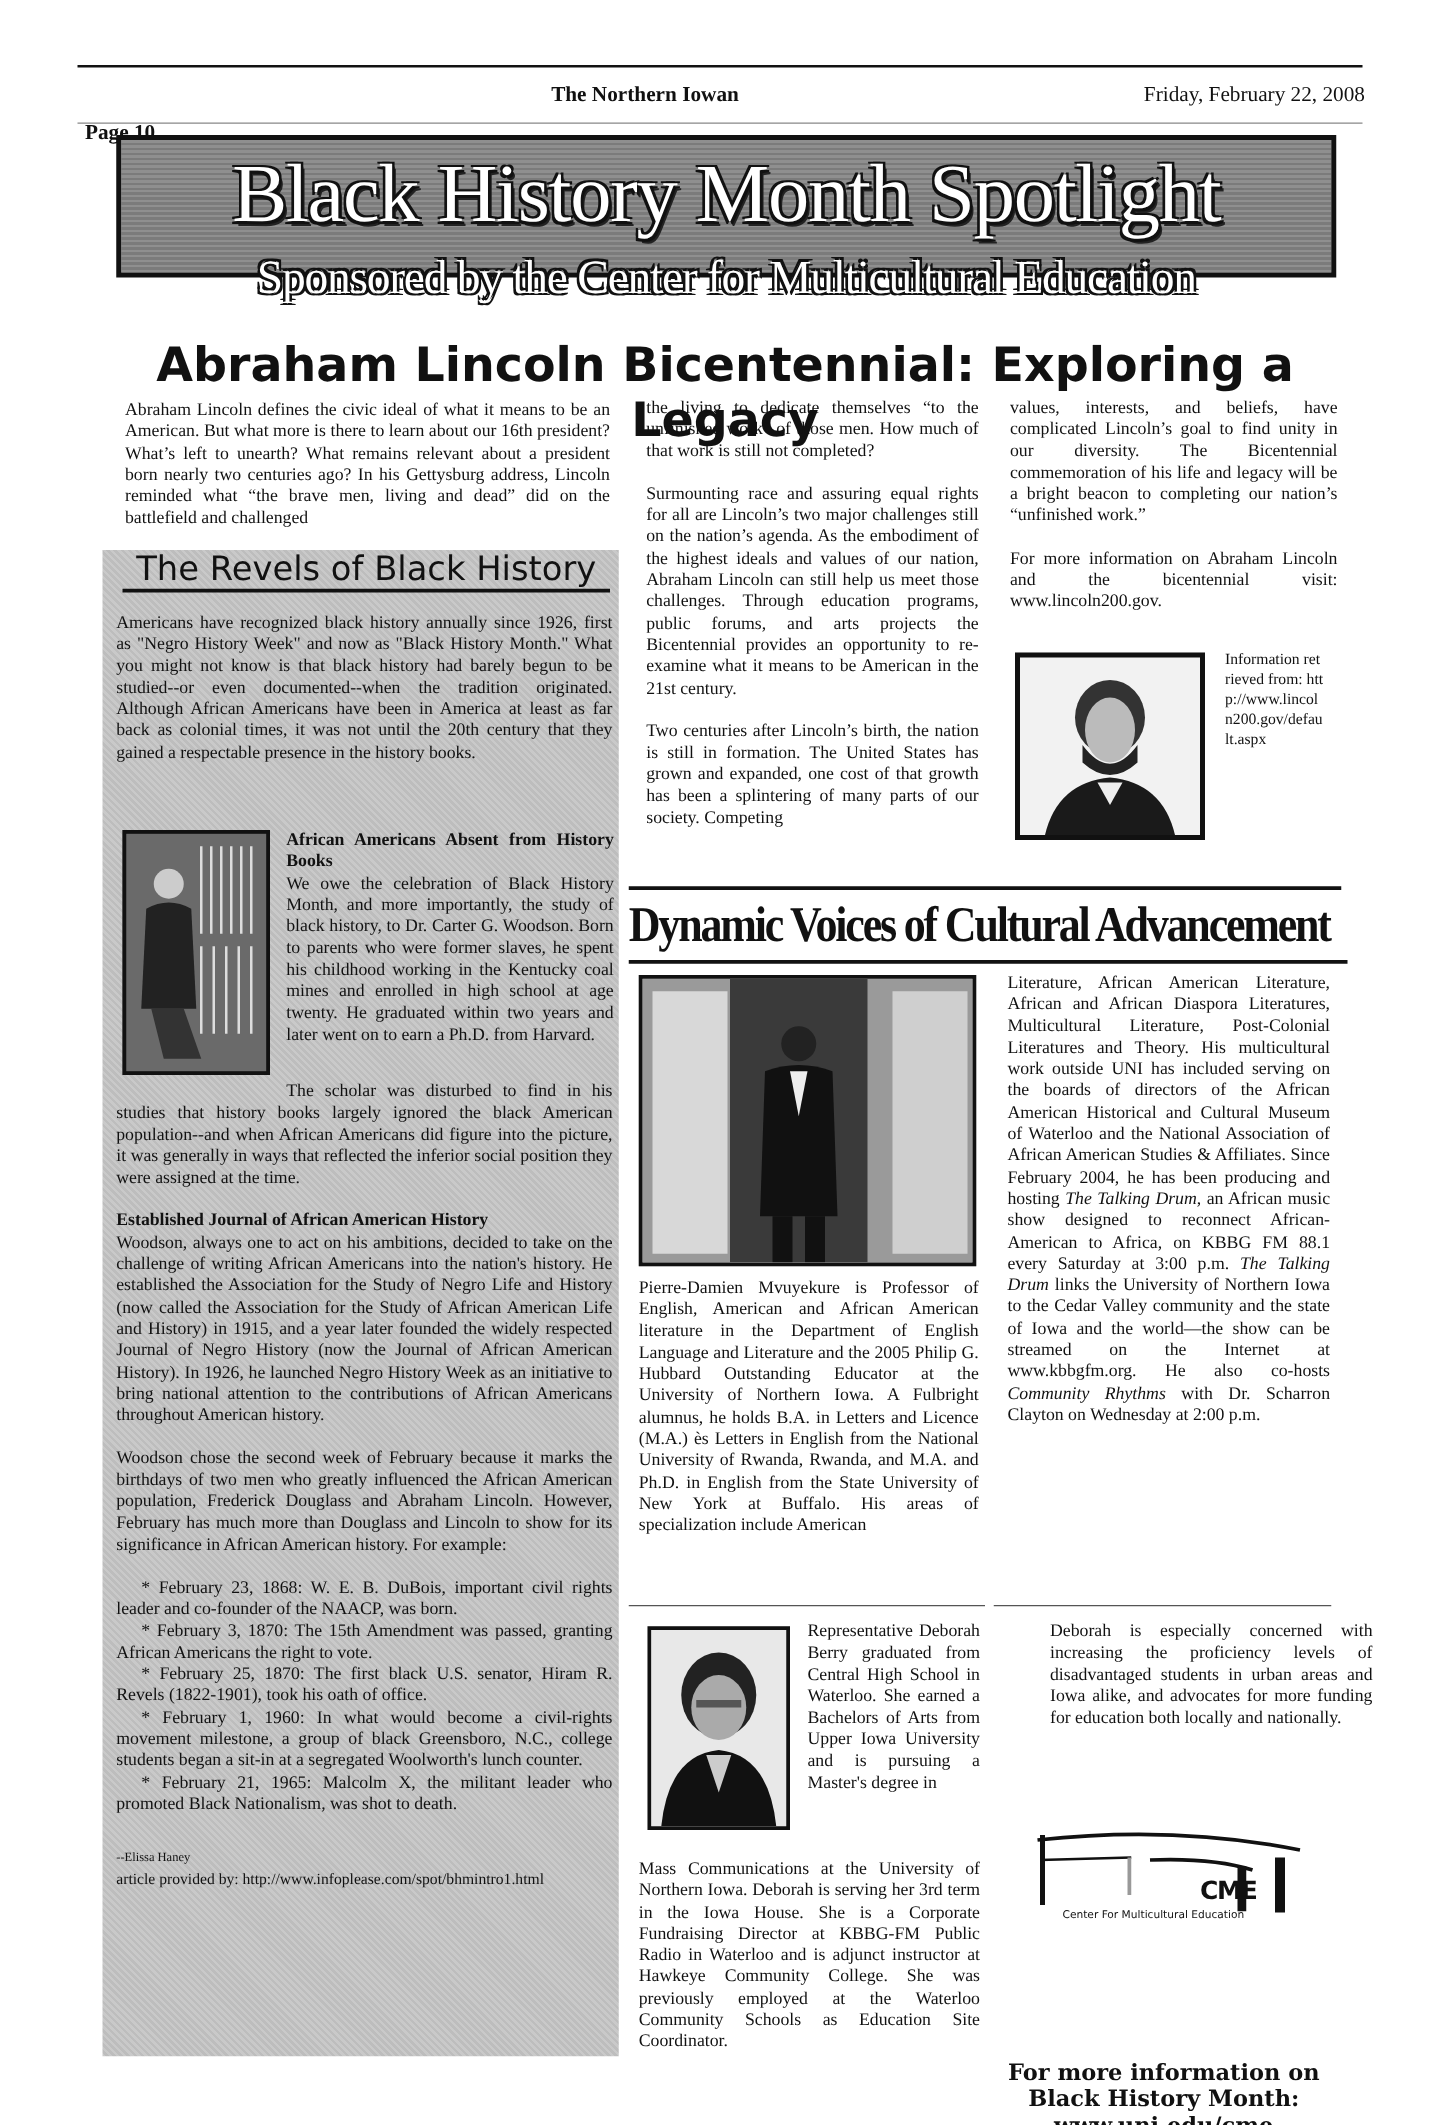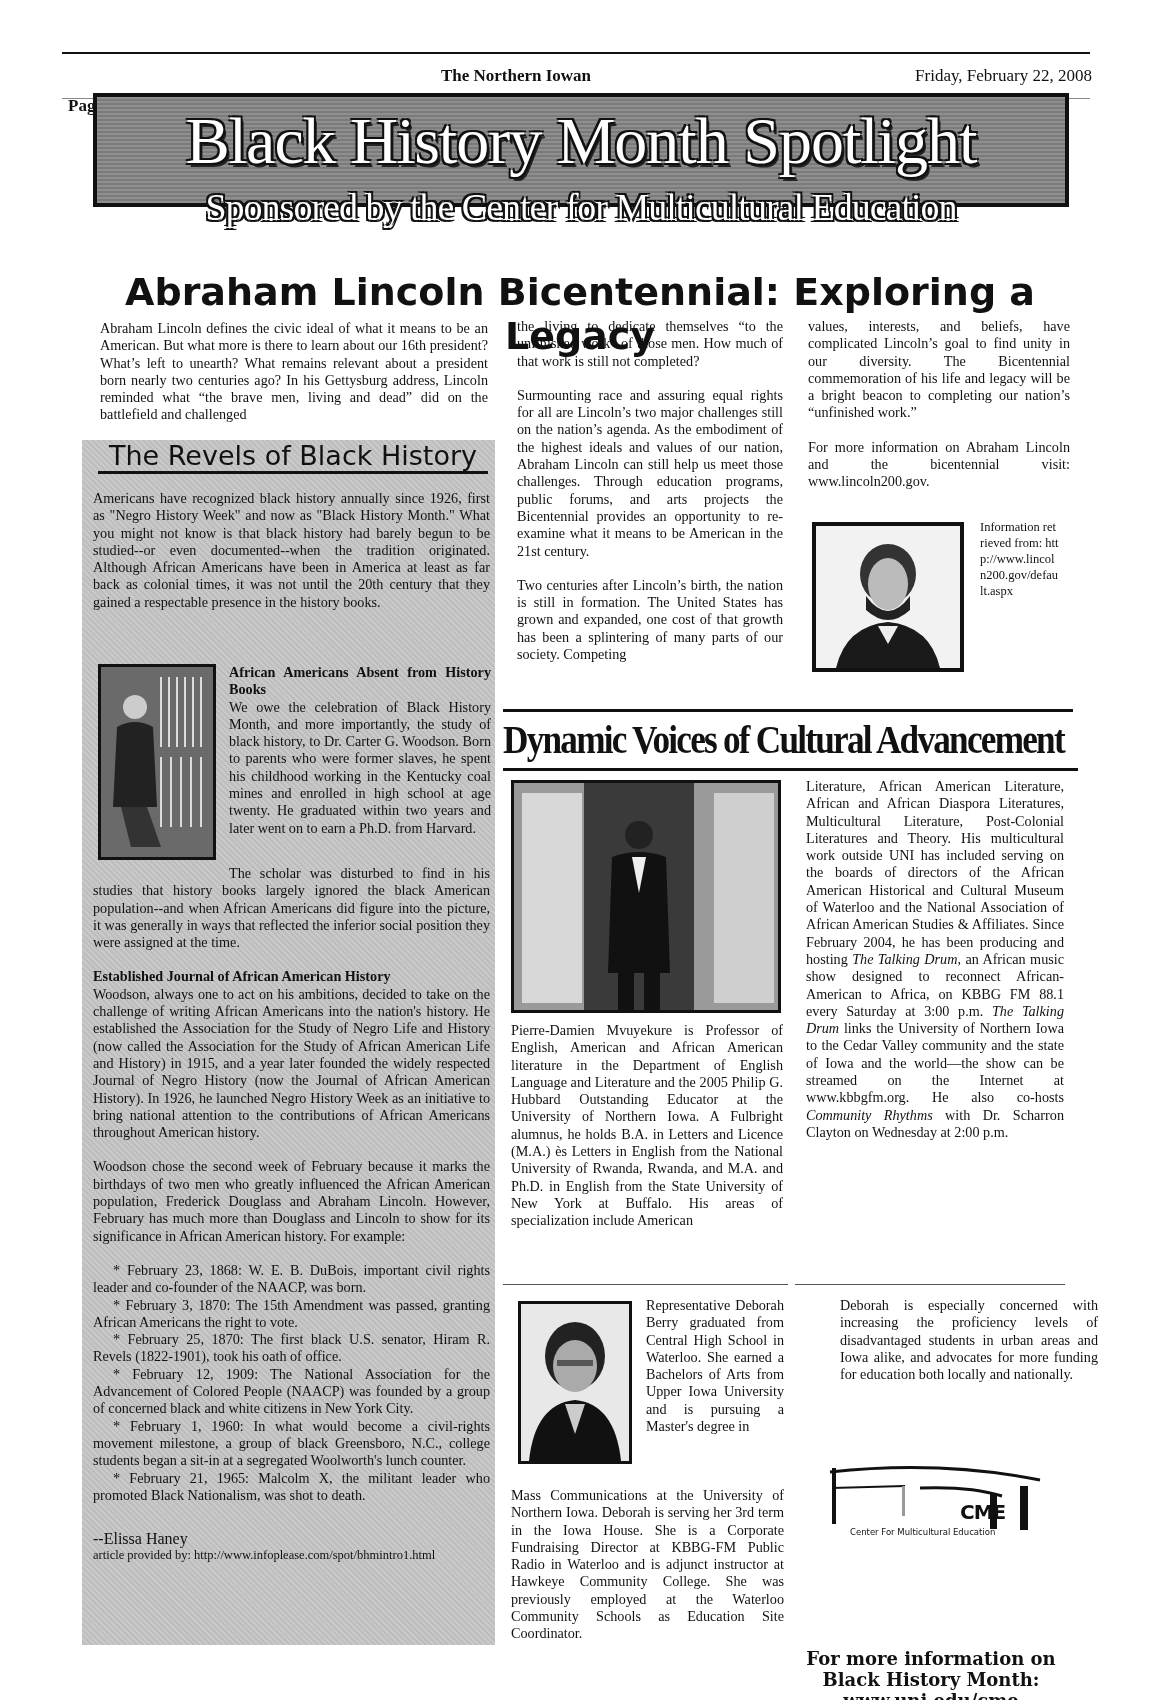--- a/index.html
+++ b/index.html
@@ -1,21 +1,21 @@
 <!DOCTYPE html>
 <html><head>
 <meta charset="utf-8">
 <style>
   html,body{margin:0;padding:0;background:#fff;}
   body{width:1150px;height:1700px;position:relative;overflow:hidden;font-family:"Liberation Serif","DejaVu Serif",serif;color:#111;}
   .abs{position:absolute;}
   .rule{position:absolute;background:#111;}
   .hdr{font-family:"Liberation Serif",serif;font-size:17px;font-weight:bold;}
   .hdr-date{font-weight:normal;font-size:17px;}
-  .banner{left:93px;top:93px;width:976px;height:114px;border:4px solid #111;
+  .banner{left:93px;top:108px;width:976px;height:114px;border:4px solid #111;
     background:repeating-linear-gradient(0deg,#8f8f8f 0 2px,#7b7b7b 2px 4px);
     box-sizing:border-box;}
   .banner-title{position:absolute;left:0;right:0;top:6px;text-align:center;font-family:"Liberation Serif",serif;font-size:66px;color:#fff;
     text-shadow:-2px -2px 0 #111,2px -2px 0 #111,-2px 2px 0 #111,2px 2px 0 #111,3px 4px 0 #222;letter-spacing:-1px;}
   .banner-sub{position:absolute;left:0;right:0;top:88px;text-align:center;font-family:"Liberation Serif",serif;font-size:38px;color:#fff;
     text-shadow:-2px -2px 0 #111,2px -2px 0 #111,-2px 2px 0 #111,2px 2px 0 #111;letter-spacing:-1px;}
   .headline{font-family:"DejaVu Sans",sans-serif;font-weight:bold;font-size:38px;left:100px;top:270px;width:960px;text-align:center;letter-spacing:0px;}
   .body{font-size:14.2px;line-height:17.3px;text-align:justify;}
   .body p{margin:0;}
   .gap{height:17px;}
@@ -110,26 +110,25 @@
   <p style="text-indent:136px;">The scholar was disturbed to find in his studies that history books largely ignored the black American population--and when African Americans did figure into the picture, it was generally in ways that reflected the inferior social position they were assigned at the time.</p>
   <div class="gap"></div>
   <p class="bold">Established Journal of African American History</p>
   <p>Woodson, always one to act on his ambitions, decided to take on the challenge of writing African Americans into the nation's history. He established the Association for the Study of Negro Life and History (now called the Association for the Study of African American Life and History) in 1915, and a year later founded the widely respected Journal of Negro History (now the Journal of African American History). In 1926, he launched Negro History Week as an initiative to bring national attention to the contributions of African Americans throughout American history.</p>
   <div class="gap"></div>
   <p>Woodson chose the second week of February because it marks the birthdays of two men who greatly influenced the African American population, Frederick Douglass and Abraham Lincoln. However, February has much more than Douglass and Lincoln to show for its significance in African American history. For example:</p>
   <div class="gap"></div>
   <p style="text-indent:20px;">* February 23, 1868: W. E. B. DuBois, important civil rights leader and co-founder of the NAACP, was born.</p>
   <p style="text-indent:20px;">* February 3, 1870: The 15th Amendment was passed, granting African Americans the right to vote.</p>
   <p style="text-indent:20px;">* February 25, 1870: The first black U.S. senator, Hiram R. Revels (1822-1901), took his oath of office.</p>
-  <p style="text-indent:20px;">* February 12, 1909: The National Association for the Advancement of Colored People (NAACP) was founded by a group of concerned black and white citizens in New York City.</p>
   <p style="text-indent:20px;">* February 1, 1960: In what would become a civil-rights movement milestone, a group of black Greensboro, N.C., college students began a sit-in at a segregated Woolworth's lunch counter.</p>
   <p style="text-indent:20px;">* February 21, 1965: Malcolm X, the militant leader who promoted Black Nationalism, was shot to death.</p>
   <div class="gap"></div>
   <div class="gap" style="height:10px;"></div>
-  <p style="font-size:16px;line-height:16px;">--Elissa Haney</p>
+  <p style="font-size:10px;line-height:16px;">--Elissa Haney</p>
   <p style="font-size:12.5px;line-height:16px;">article provided by: http://www.infoplease.com/spot/bhmintro1.html</p>
 </div>
 
 <div class="rule" style="left:503px;top:709px;width:570px;height:3px;"></div>
 <div class="abs dvca" style="left:503px;top:716px;">Dynamic Voices of Cultural Advancement</div>
 <div class="rule" style="left:503px;top:768px;width:575px;height:3px;"></div>
 
 <div class="abs photo" style="left:511px;top:780px;width:270px;height:233px;background:#c8c8c8;">
   <svg width="264" height="227" viewBox="0 0 264 227">
     <rect x="0" y="0" width="264" height="227" fill="#9a9a9a"></rect>

